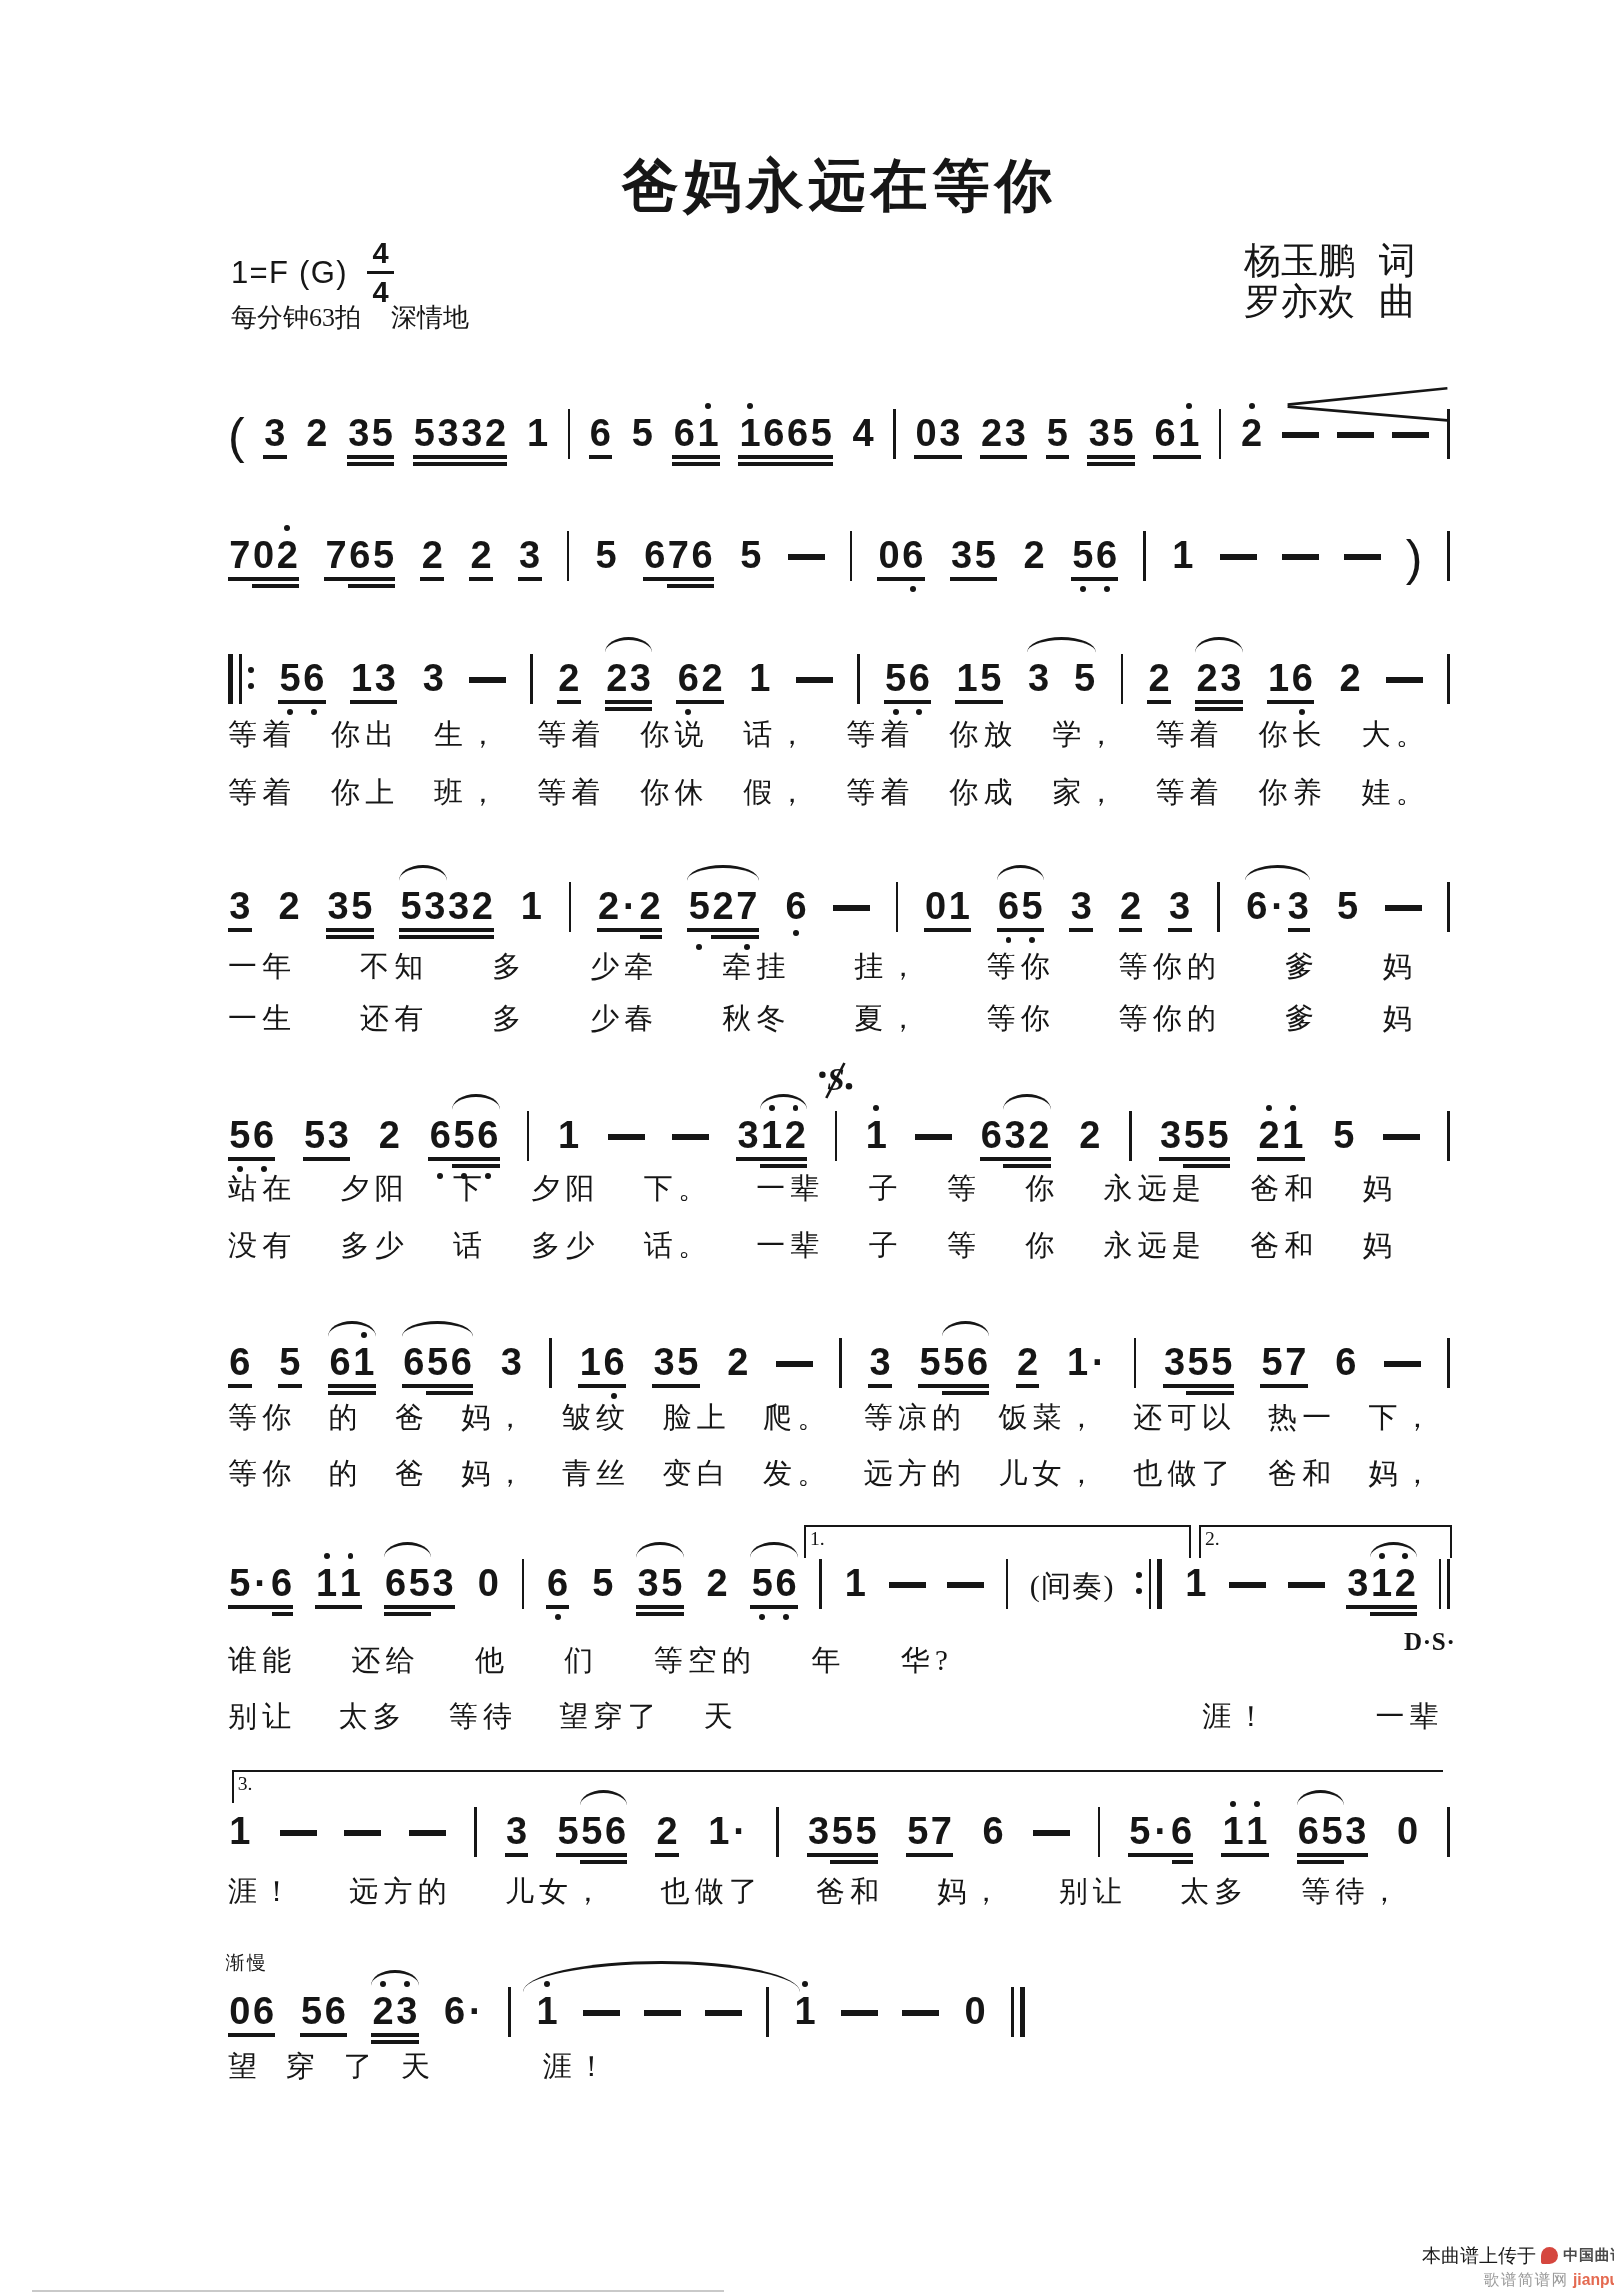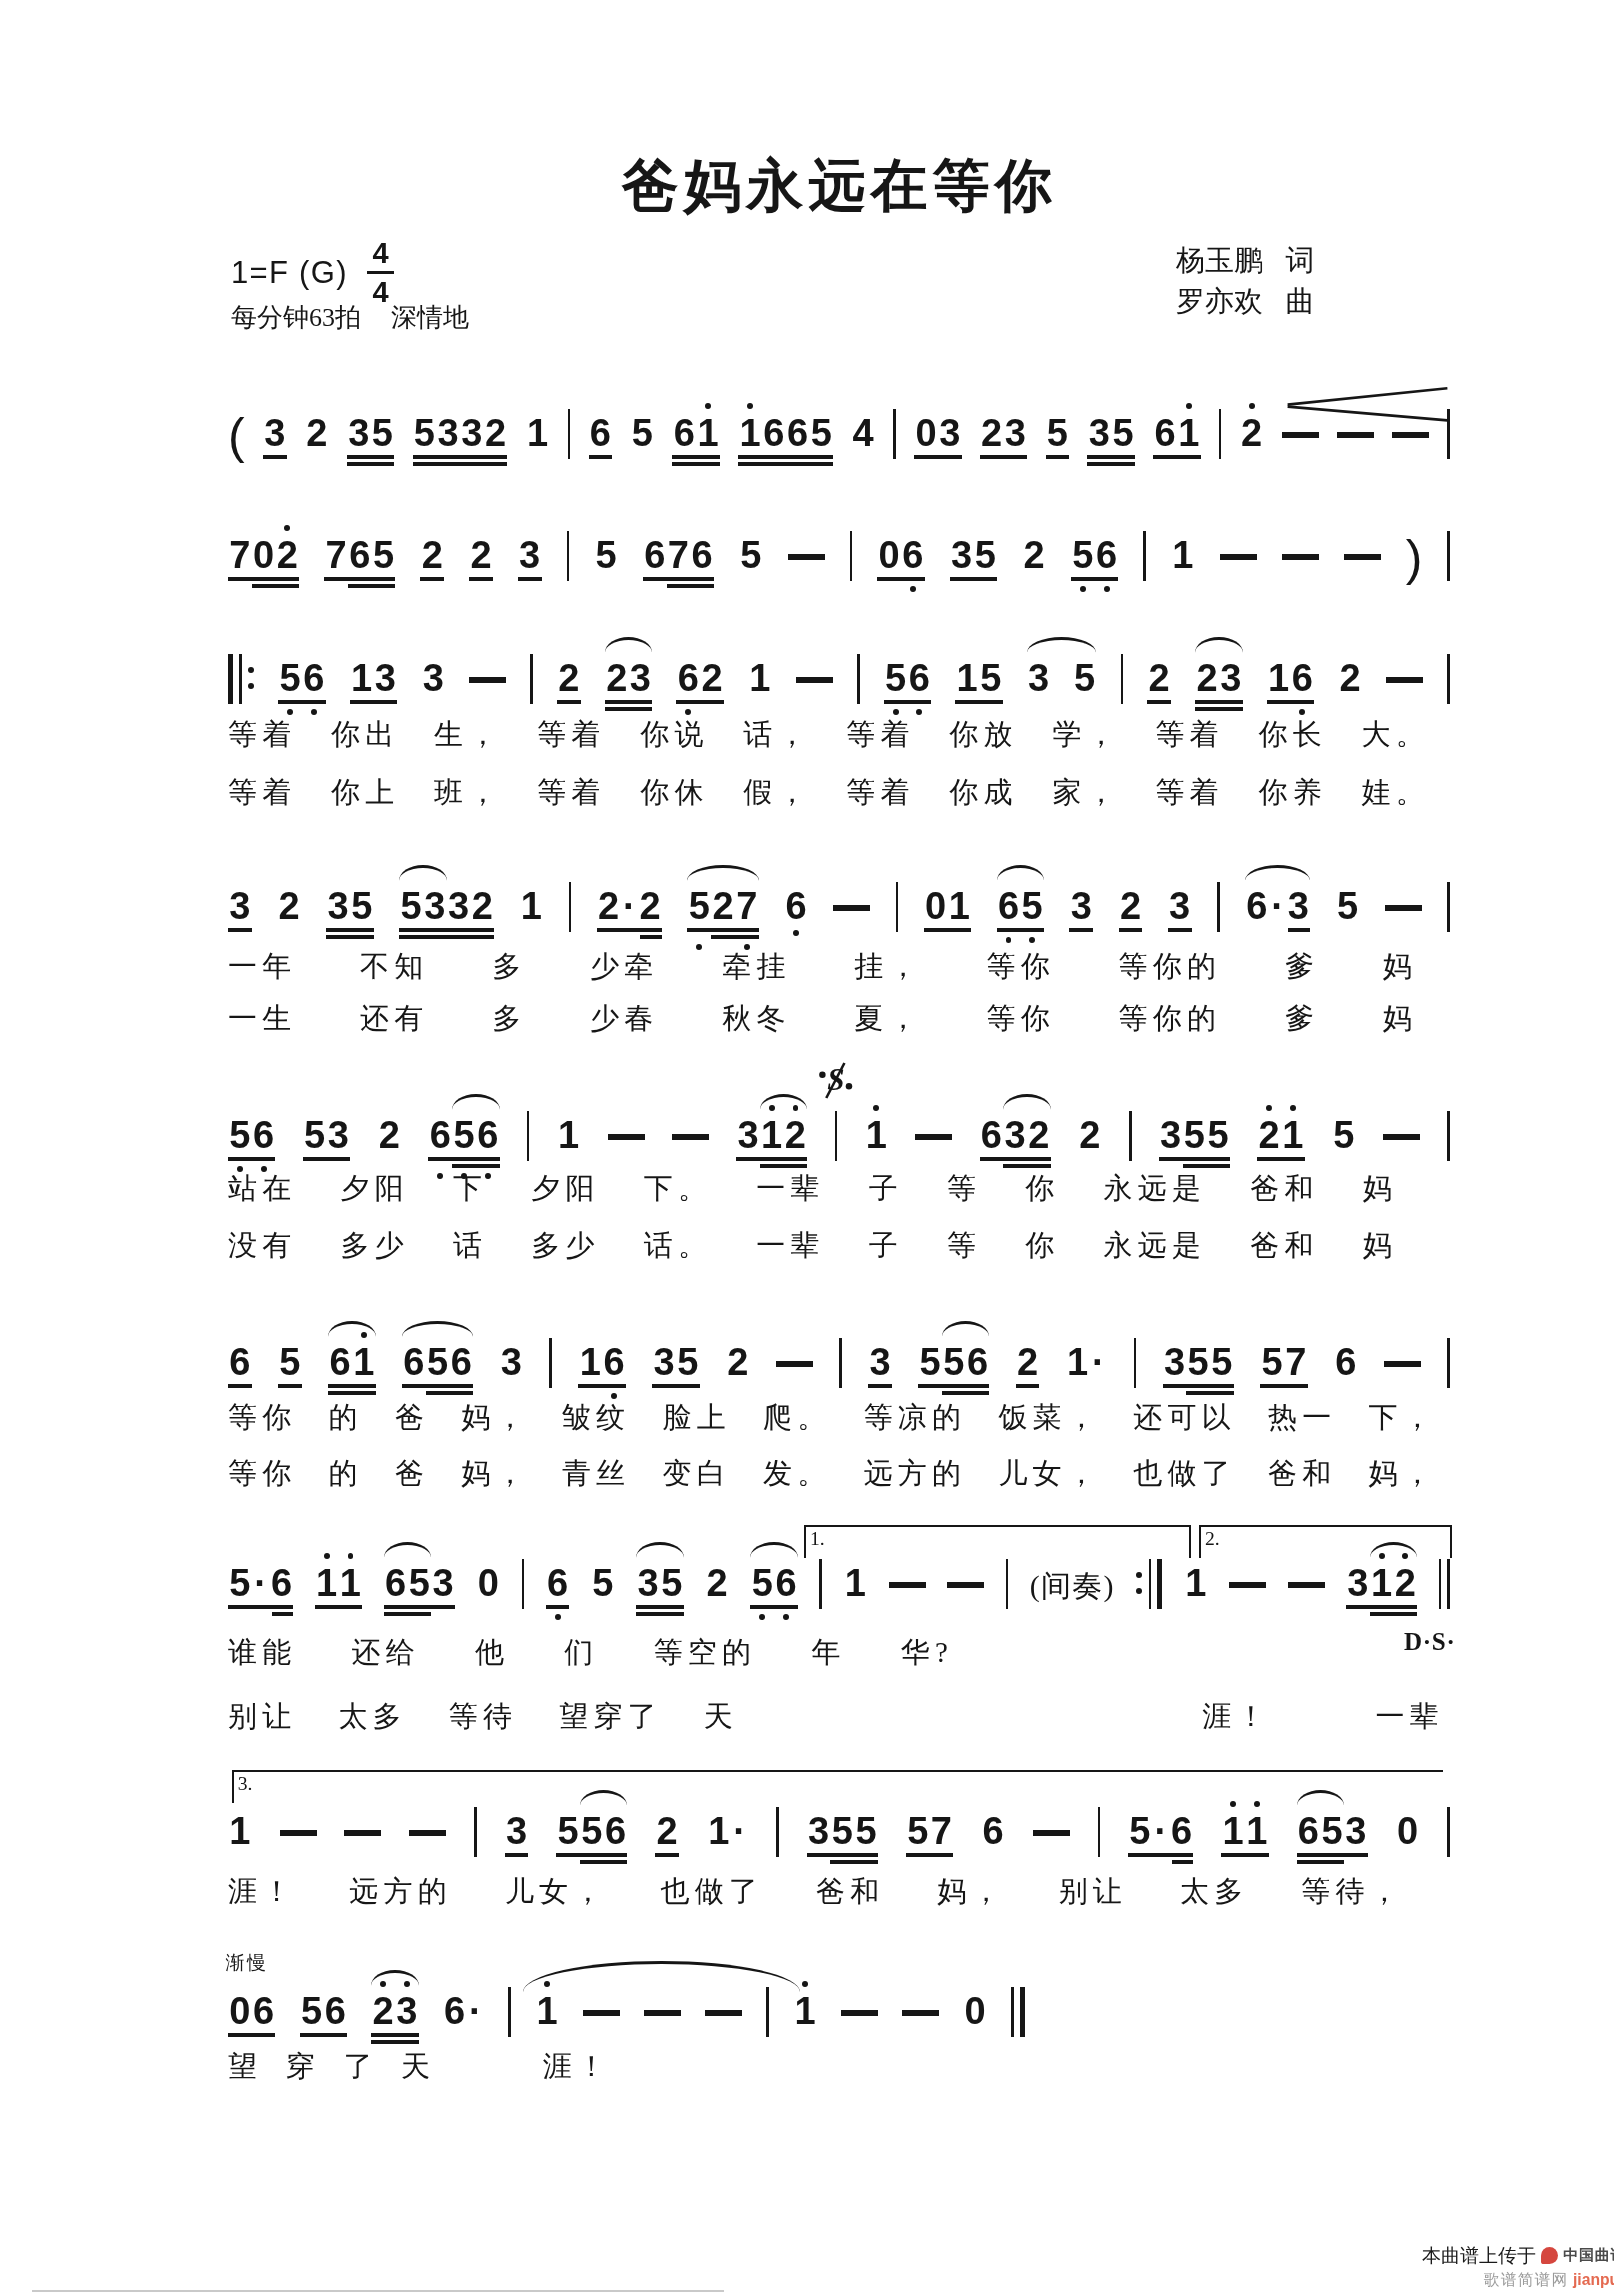--- a/index.html
+++ b/index.html
@@ -10,21 +10,21 @@
 
   
   .title{position:absolute;top:148px;left:0;width:100%;text-align:center;
          font-size:57px;font-weight:bold;font-family:"Liberation Serif",serif;letter-spacing:5.2px;}
   .keyrow{position:absolute;top:239px;left:199px;display:flex;align-items:center;gap:19.6px;}
   .keytext{font-size:31px;font-weight:normal;letter-spacing:1.3px;}
   .frac{display:inline-flex;flex-direction:column;align-items:center;font-size:29px;font-weight:bold;line-height:1;}
   .frac .num{padding:0 5.2px 3.3px;border-bottom:3.3px solid #161616;}
   .frac .den{padding-top:3.3px;}
   .temporow{position:absolute;top:300px;left:199px;font-size:26px;font-family:"Liberation Serif",serif;display:flex;gap:30px;}
-  .credits{position:absolute;top:240px;left:1144px;font-size:29px;font-family:Liberation Sans, sans-serif;
+  .credits{position:absolute;top:240px;left:1212px;font-size:37px;font-family:Liberation Serif, serif;
            line-height:41px;word-spacing:14.4px;white-space:nowrap;}
 
   
   .line{position:absolute;left:196px;}
   .notes-row{position:relative;display:flex;justify-content:space-between;align-items:flex-end;
              height:42px;font-weight:bold;font-size:38px;line-height:1;}
   .tok{position:relative;display:inline-flex;align-items:flex-end;}
   .ch{position:relative;display:inline-block;line-height:1;padding:0 1.3px;}
   .ch.sp{width:19.6px;}
   .ch.cdot{padding:0 2.6px;}
@@ -791,21 +791,21 @@
             <span class="ch">2<i class="dh"></i></span>
             <i class="ul" style="bottom: -6.5px; left: 0%; width: 100%;"></i>
             <i class="ul" style="bottom: -13.7px; left: 33.3333%; width: 66.6667%;"></i>
             <i class="arc" style="left: 33.3333%; width: 66.6667%;"></i>
           </div>
           <div class="dbar">
             <i></i>
             <i></i>
           </div>
         </div>
-        <div class="lyrics" style="top: 73px; width: 725px; gap: 48px;">
+        <div class="lyrics" style="top: 81px; width: 725px; gap: 48px;">
           <span class="lyg">谁能</span>
           <span class="lyg">还给</span>
           <span class="lyg">他</span>
           <span class="lyg">们</span>
           <span class="lyg">等空的</span>
           <span class="lyg">年</span>
           <span class="lyg">华?</span>
         </div>
         <div class="lyrics lyr-l7r2" style="top: 137px; width: 1216px;">
           <span class="lyg">别让</span>

